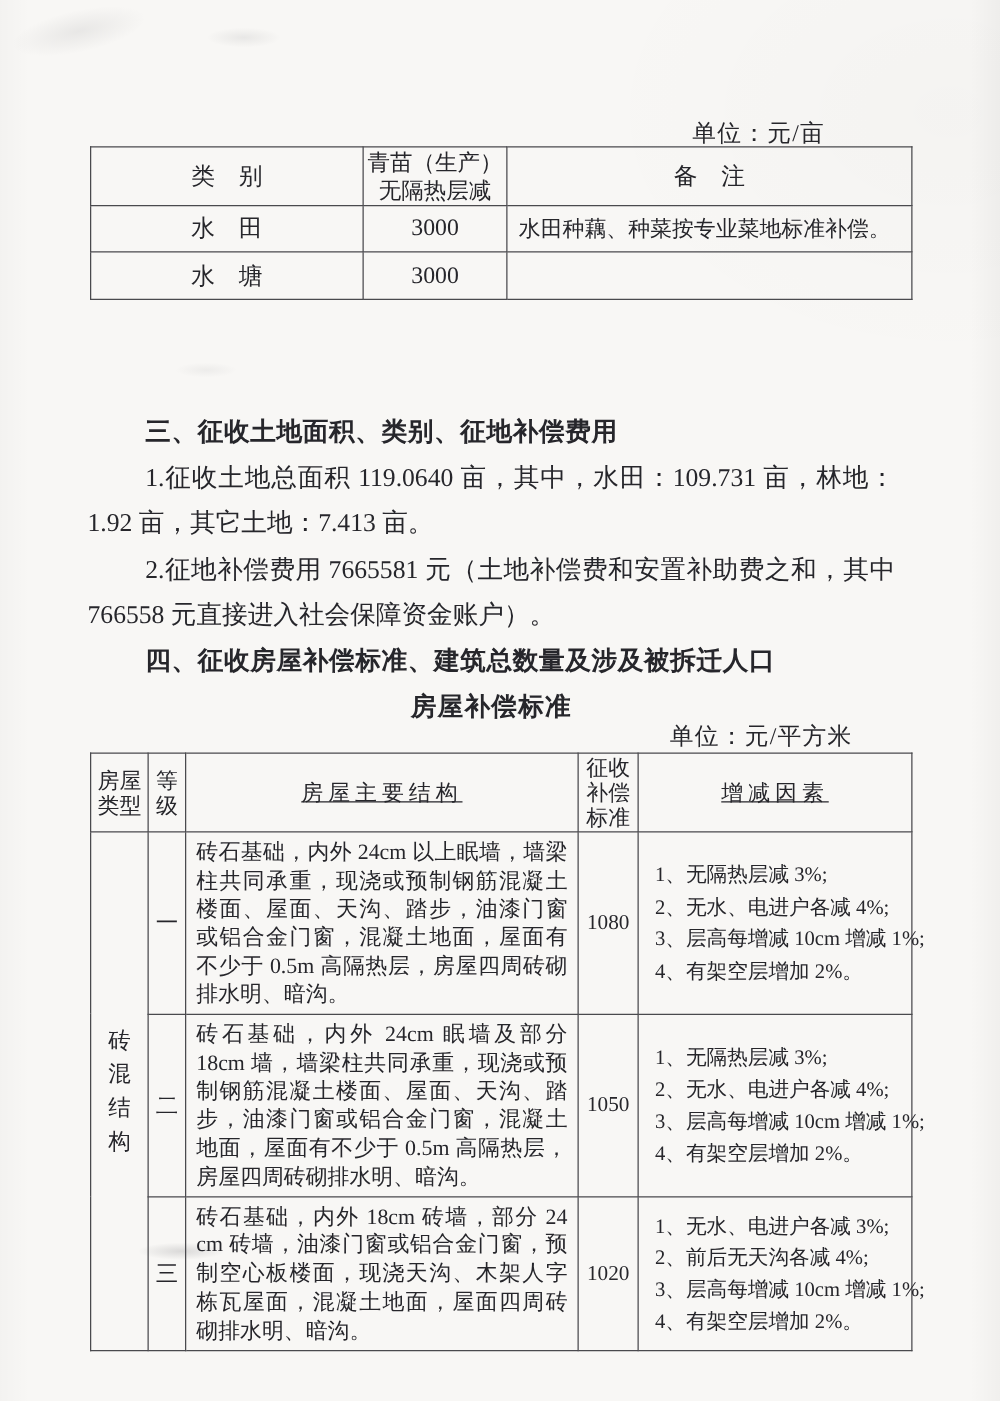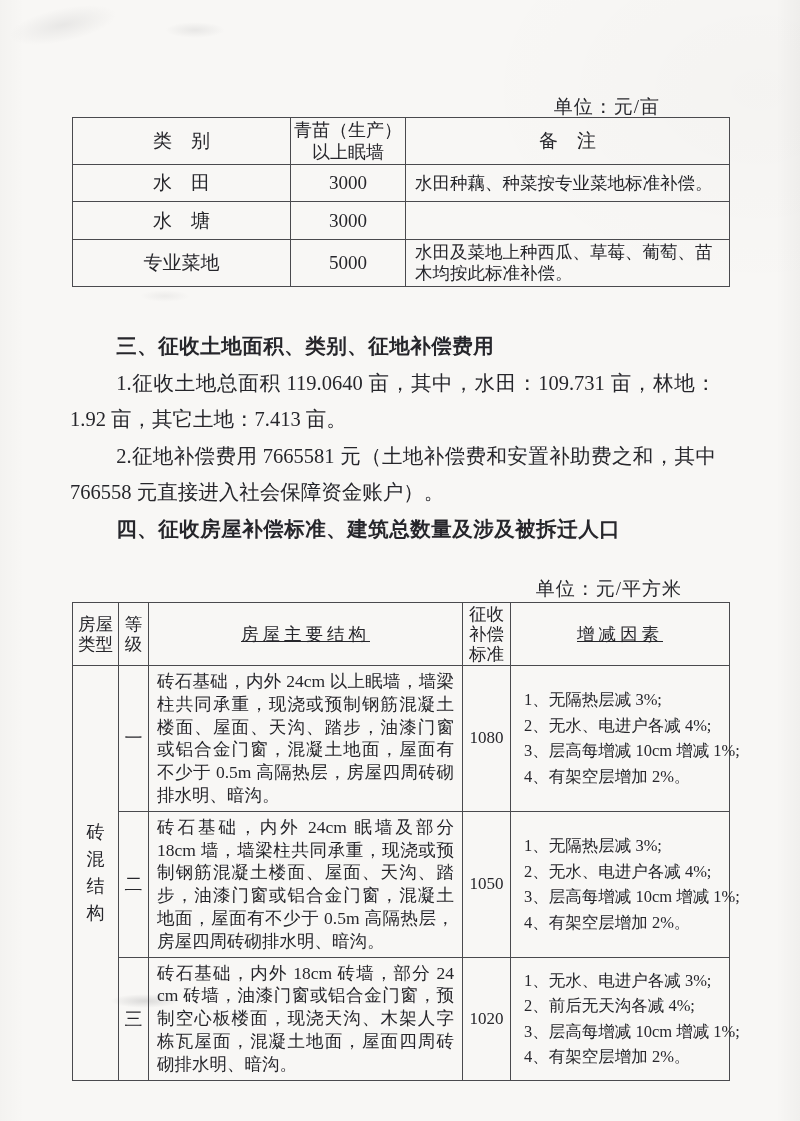--- a/index.html
+++ b/index.html
@@ -94,46 +94,42 @@
   <table class="t1">
     <colgroup>
         <col style="width:218px">
         <col style="width:115px">
         <col>
       </colgroup>
     <tbody>
       <tr class="hdr">
         <td class="c-cat">类　别</td>
         <td class="c-std pre">青苗（生产）
-以上眠墙</td>
+无隔热层减</td>
         <td class="c-cat">备　注</td>
       </tr>
       <tr class="r1">
         <td class="c-cat">水　田</td>
         <td class="c-std">3000</td>
         <td class="c-rem">水田种藕、种菜按专业菜地标准补偿。</td>
       </tr>
       <tr class="r2">
         <td class="c-cat">水　塘</td>
         <td class="c-std">3000</td>
         <td class="c-rem"></td>
       </tr>
-      <tr class="r4">
-        <td class="c-cat">专业菜地</td>
-        <td class="c-std">5000</td>
-        <td class="c-rem">水田及菜地上种西瓜、草莓、葡萄、苗木均按此标准补偿。</td>
-      </tr>
     </tbody>
   </table>
 
   <div class="bodytext">
     <p class="hd">三、征收土地面积、类别、征地补偿费用</p>
     <p>1.征收土地总面积 119.0640 亩，其中，水田：109.731 亩，林地：1.92 亩，其它土地：7.413 亩。</p>
     <p>2.征地补偿费用 7665581 元（土地补偿费和安置补助费之和，其中 766558 元直接进入社会保障资金账户）。</p>
     <p class="hd">四、征收房屋补偿标准、建筑总数量及涉及被拆迁人口</p>
+    <p class="subtitle">房屋补偿标准</p>
   </div>
 
   <div class="unit u2">单位：元/平方米</div>
 
   <table class="t2">
     <colgroup>
       <col style="width:46px">
         <col style="width:30px">
         <col style="width:314px">
         <col style="width:48px">

